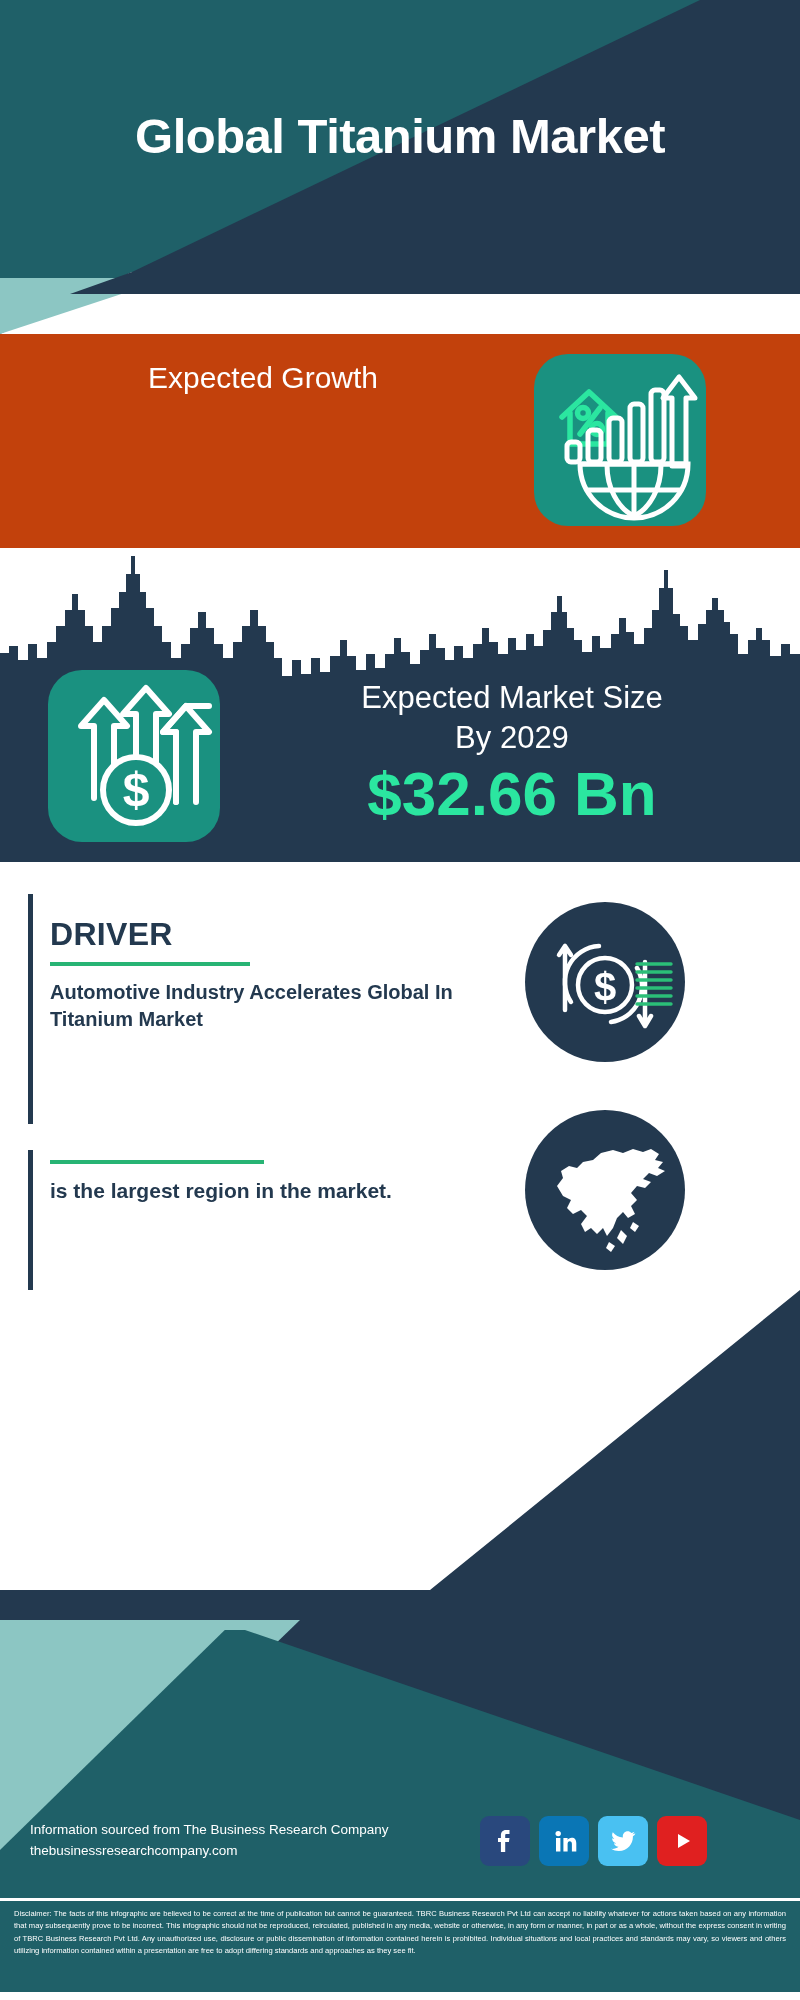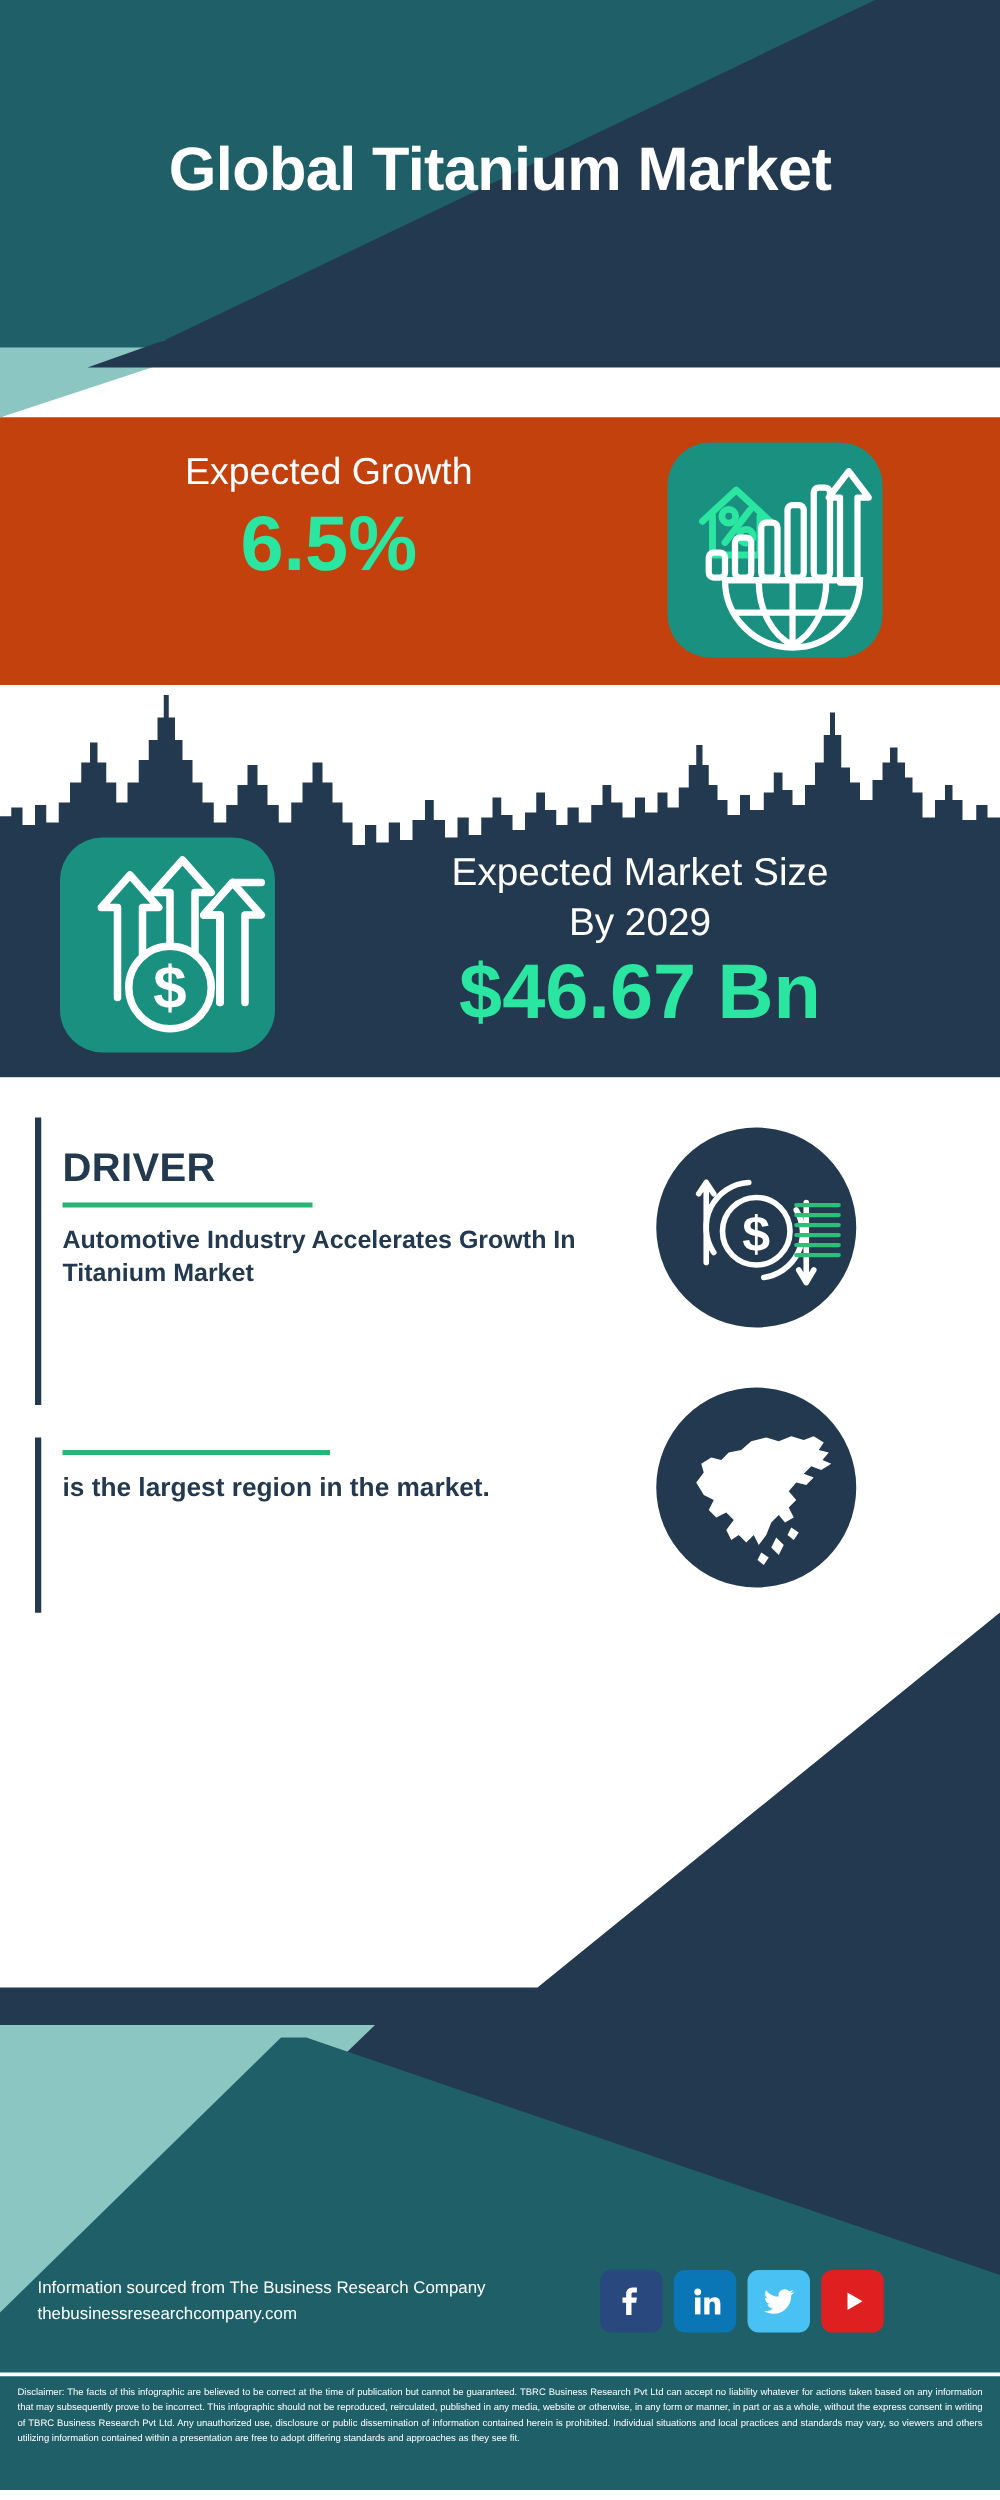--- a/index.html
+++ b/index.html
@@ -153,21 +153,20 @@
   <svg class="hdr-teal-tri" viewBox="0 0 800 62" preserveAspectRatio="none">
     <rect x="0" y="0" width="800" height="62" fill="#ffffff"></rect>
     <polygon points="0,0 132,0 0,62" fill="#1f6068"></polygon>
     <polygon points="0,6 170,6 0,62" fill="#8cc6c3"></polygon>
     <polygon points="132,0 800,0 800,22 70,22" fill="#23394f"></polygon>
   </svg>
 
   <div class="growth">
     <div class="growth-text">
       <div class="growth-label">Expected Growth</div>
-      <div class="growth-value">6.5%</div>
     </div>
 
     <div class="growth-icon-box">
       <svg viewBox="0 0 172 172" width="172" height="172">
 
         <g fill="none" stroke="#2be6a0" stroke-width="5.5" stroke-linejoin="round" stroke-linecap="round">
           <path d="M28 63 L55 38 L82 63"></path>
           <path d="M36 59 L36 90 L74 90 L74 59"></path>
           <line x1="46" y1="80" x2="66" y2="54"></line>
           <circle cx="49" cy="59" r="5.5"></circle>
@@ -239,33 +238,33 @@
             <path d="M128 132 L128 62 L115 62 L138 36 L161 62 L148 62 L148 132"></path>
           </g>
           <circle cx="88" cy="120" r="33" fill="#1a9180" stroke="#ffffff" stroke-width="6"></circle>
           <text x="88" y="136" text-anchor="middle" fill="#ffffff" font-size="48" font-weight="bold" font-family="'Liberation Sans',sans-serif">$</text>
         </svg>
       </div>
 
       <div class="market-text">
         <div class="market-label">Expected Market Size</div>
         <div class="market-label">By 2029</div>
-        <div class="market-value">$46.67 Bn</div>
+        <div class="market-value">$32.66 Bn</div>
       </div>
     </div>
   </div>
 
   <div class="content">
 
     <div class="info-card" style="left:28px; top:32px; width:450px; height:230px;">
       <div class="info-bar" style="height:230px;"></div>
       <div class="info-body">
         <div class="info-title">DRIVER</div>
         <div class="info-rule"></div>
-        <div class="info-desc">Automotive Industry Accelerates Growth In Titanium Market</div>
+        <div class="info-desc">Automotive Industry Accelerates Global In Titanium Market</div>
       </div>
     </div>
 
     <div class="circle-icon" style="left:525px; top:40px;">
       <svg viewBox="0 0 160 160" width="160" height="160">
         <g fill="none" stroke="#ffffff" stroke-width="4.5" stroke-linecap="round" stroke-linejoin="round">
           <path d="M46 100 A36 36 0 0 1 74 44"></path>
           <path d="M112 66 A36 36 0 0 1 86 120"></path>
           <path d="M40 44 L40 108 M40 44 L34 53 M40 44 L46 53"></path>
           <path d="M120 60 L120 124 M120 124 L114 114 M120 124 L126 114"></path>

